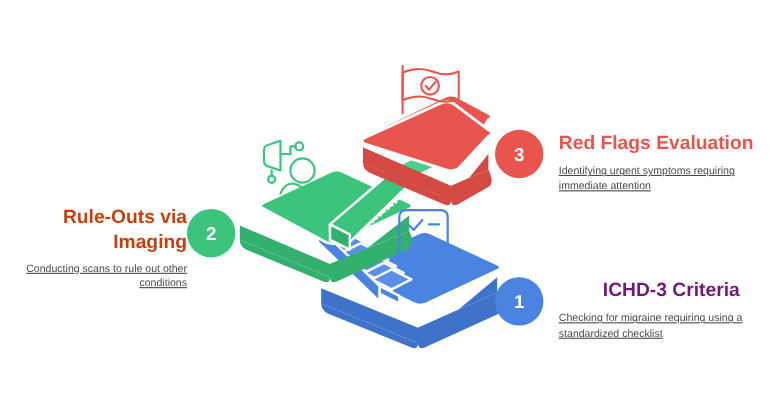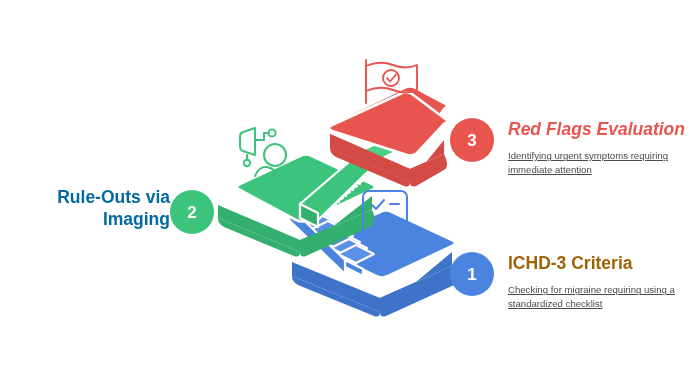--- a/index.html
+++ b/index.html
@@ -38,41 +38,41 @@
     text-decoration: underline;
   }
 
   
   #block-step2 {
     left: 10px;
     top: 186px;
     width: 160px;
     text-align: right;
   }
-  #block-step2 .step-title { color: #0369a1; }
+  #block-step2 .step-title { color: #c2410c; }
   #block-step2 .step-desc  { padding-left: 6px; }
 
   
   #block-step3 {
     left: 508px;
     top: 118px;
     width: 185px;
     text-align: left;
   }
-  #block-step3 .step-title { color: #e8554e; font-style: italic; }
+  #block-step3 .step-title { color: #e8554e; }
   #block-step3 .step-desc  { padding-top: 9px; }
 
   
   #block-step1 {
     left: 508px;
     top: 252px;
     width: 185px;
     text-align: left;
   }
-  #block-step1 .step-title { color: #a16207; }
+  #block-step1 .step-title { color: #701a75; margin-left: 40px; }
   #block-step1 .step-desc  { padding-top: 9px; }
 
   
   .badge {
     position: absolute;
     width: 44px;
     height: 44px;
     border-radius: 50%;
     color: #ffffff;
     font-size: 17px;
@@ -252,20 +252,21 @@
   </div>
   <div class="badge" id="badge-3">
     <span>3</span>
   </div>
   <div class="badge" id="badge-1">
     <span>1</span>
   </div>
 
   <div class="text-block" id="block-step2">
     <p class="step-title">Rule-Outs via Imaging</p>
+    <p class="step-desc">Conducting scans to rule out other conditions</p>
   </div>
 
   <div class="text-block" id="block-step3">
     <p class="step-title">Red Flags Evaluation</p>
     <p class="step-desc">Identifying urgent symptoms requiring immediate attention</p>
   </div>
 
   <div class="text-block" id="block-step1">
     <p class="step-title">ICHD-3 Criteria</p>
     <p class="step-desc">Checking for migraine requiring using a standardized checklist</p>

